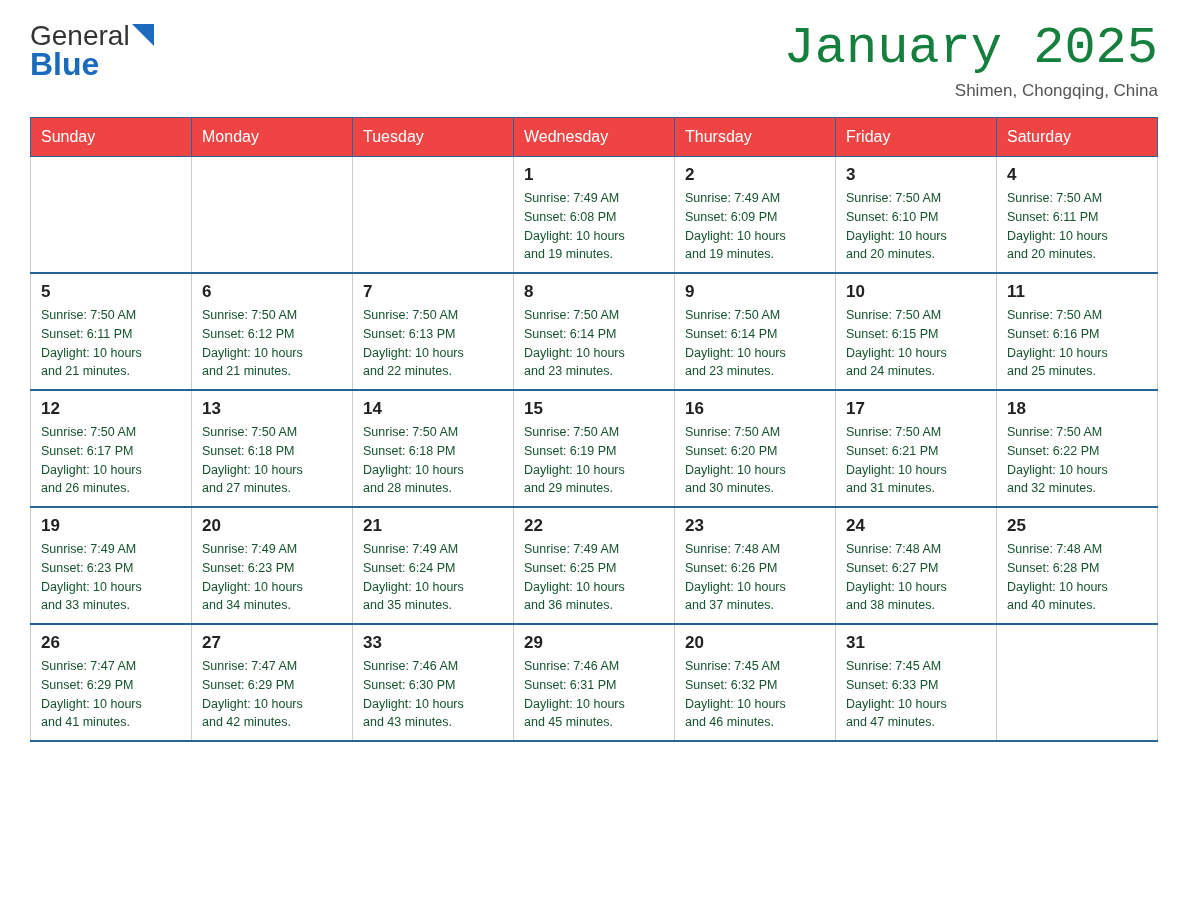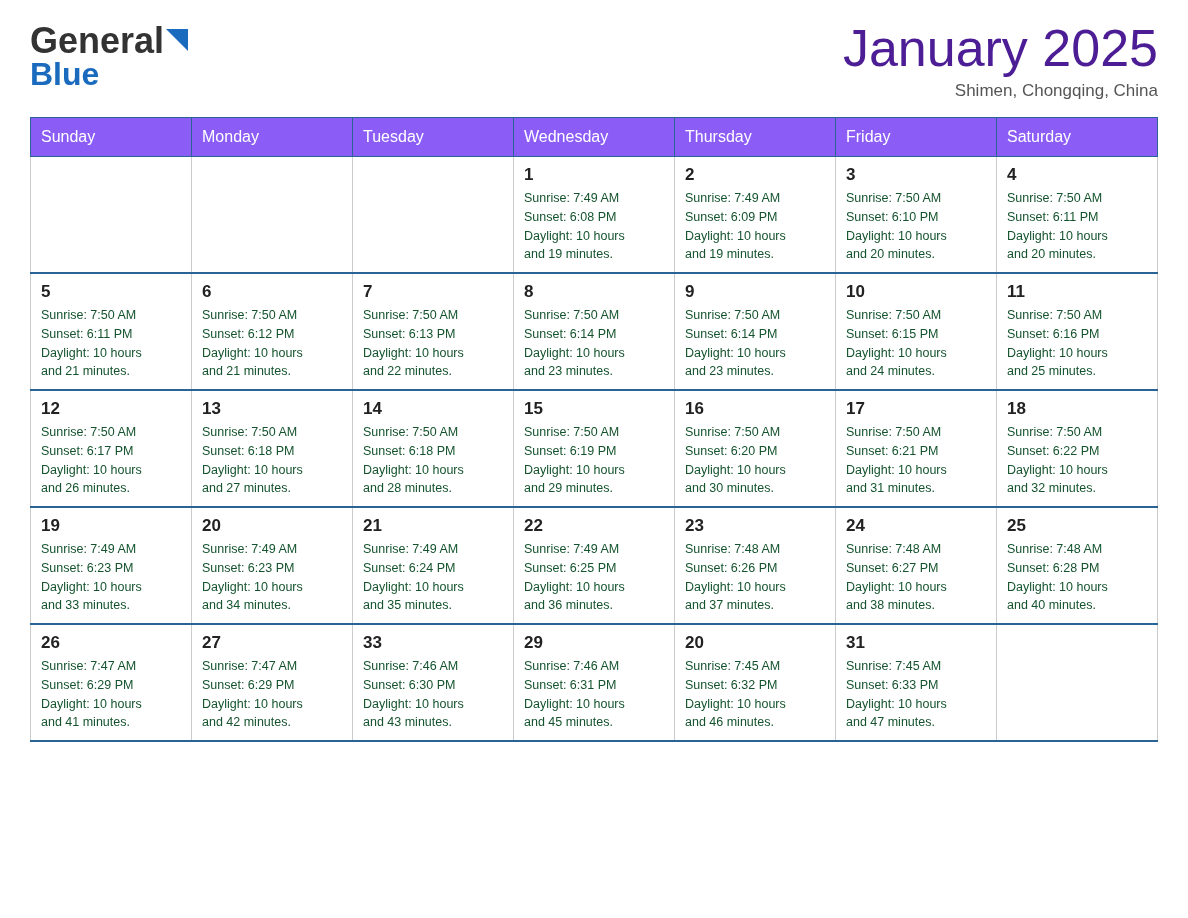--- a/index.html
+++ b/index.html
@@ -15,49 +15,50 @@
       justify-content: space-between;
       align-items: flex-start;
       margin-bottom: 16px;
     }
     .logo {
       display: flex;
       align-items: center;
       gap: 0px;
     }
     .logo-text-general {
-      font-size: 36px;
-      font-weight: bold;
+      font-size: 28px;
+      font-weight: normal;
       color: #333;
     }
     .logo-text-blue {
       font-size: 32px;
       font-weight: bold;
       color: #1a6bbd;
     }
     .title-block {
       text-align: right;
     }
     .month-title {
       font-size: 52px;
       font-weight: normal;
-      color: #4c1d95;
+      color: #15803d;
       line-height: 1.1;
+      font-family: Liberation Mono, monospace;
     }
     .location-title {
       font-size: 17px;
       color: #555;
       margin-top: 4px;
     }
     table {
       width: 100%;
       border-collapse: collapse;
     }
     thead tr th {
-      background-color: #8b5cf6;
+      background-color: #ef4444;
       color: #fff;
       padding: 10px 10px;
       font-size: 16px;
       font-weight: normal;
       text-align: left;
       border: 1px solid #2a6496;
     }
     tbody tr td {
       vertical-align: top;
       padding: 8px 10px;

